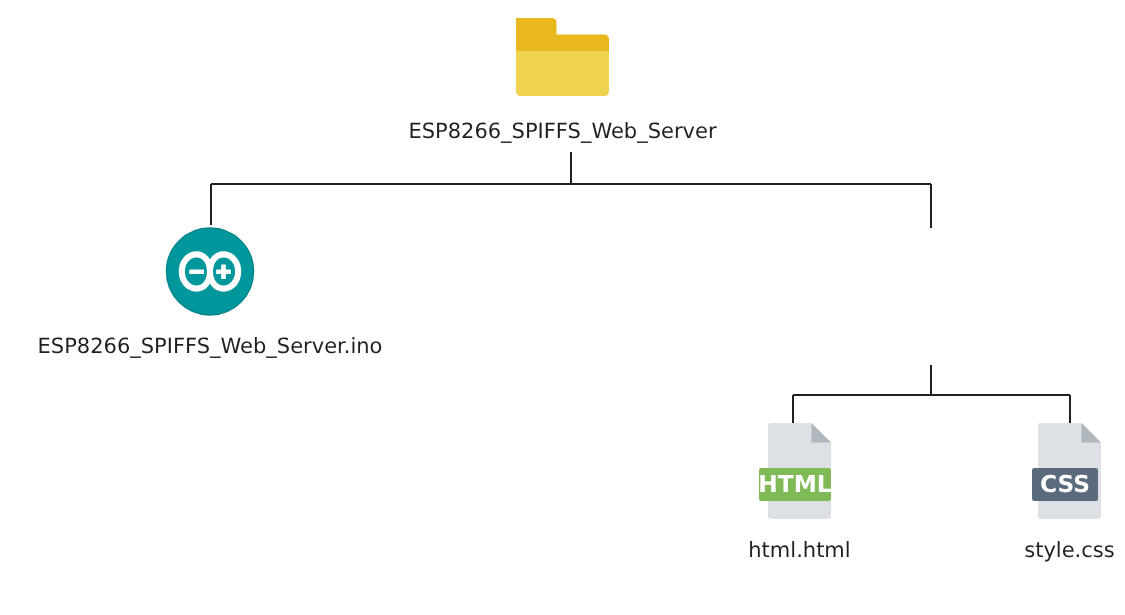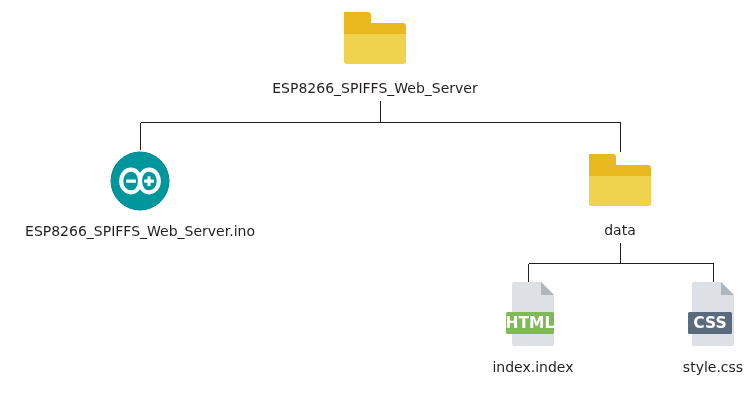--- a/index.html
+++ b/index.html
@@ -144,40 +144,31 @@
                    C 37.4 44.4, 33 40.5, 33 33 Z"></path>
         </g>
         <rect x="19.2" y="31.6" width="9.8" height="3.1" rx="0.4" fill="#ffffff"></rect>
         <rect x="37.1" y="31.6" width="9.8" height="3.1" rx="0.4" fill="#ffffff"></rect>
         <rect x="40.45" y="28.25" width="3.1" height="9.8" rx="0.4" fill="#ffffff"></rect>
       </svg>
     </div>
     <div class="node-label">ESP8266_SPIFFS_Web_Server.ino</div>
   </div>
 
-  <div class="node" id="node-data">
-    <div class="icon-wrap">
-      <svg width="66" height="62" viewBox="0 0 66 62">
-        <path d="M2 4 h24 a3 3 0 0 1 3 3 v8 h32 a3 3 0 0 1 3 3 v10 H2 Z" fill="#E8B81E"></path>
-        <path d="M2 26 h62 v27 a3 3 0 0 1 -3 3 H5 a3 3 0 0 1 -3 -3 Z" fill="#EFD34E"></path>
-      </svg>
-    </div>
-    <div class="node-label">data</div>
-  </div>
 
   <div class="node" id="node-index">
     <div class="icon-wrap">
       <svg width="56" height="68" viewBox="0 0 56 68">
         <path d="M7 2 h29 l13 13 v49 a2 2 0 0 1 -2 2 H9 a2 2 0 0 1 -2 -2 V4 a2 2 0 0 1 2 -2 Z" fill="#DDE1E6"></path>
         <path d="M36 2 l13 13 h-13 Z" fill="#AEB6BE"></path>
         <rect x="1" y="32" width="48" height="22" rx="1.5" fill="#7FBA56"></rect>
         <text class="file-badge-text" x="25" y="48" text-anchor="middle" font-size="15.5">HTML</text>
       </svg>
     </div>
-    <div class="node-label">index.index</div>
+    <div class="node-label">html.html</div>
   </div>
 
   <div class="node" id="node-style">
     <div class="icon-wrap">
       <svg width="56" height="68" viewBox="0 0 56 68">
         <path d="M7 2 h29 l13 13 v49 a2 2 0 0 1 -2 2 H9 a2 2 0 0 1 -2 -2 V4 a2 2 0 0 1 2 -2 Z" fill="#DDE1E6"></path>
         <path d="M36 2 l13 13 h-13 Z" fill="#AEB6BE"></path>
         <rect x="3" y="32" width="44" height="22" rx="1.5" fill="#5A6B7D"></rect>
         <text class="file-badge-text" x="25" y="48" text-anchor="middle" font-size="15.5">CSS</text>
       </svg>

